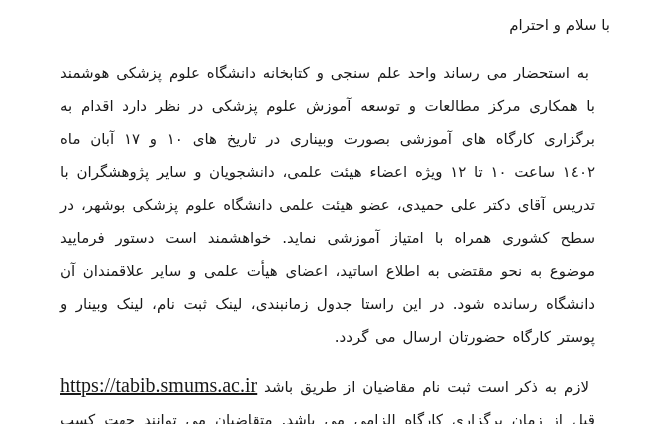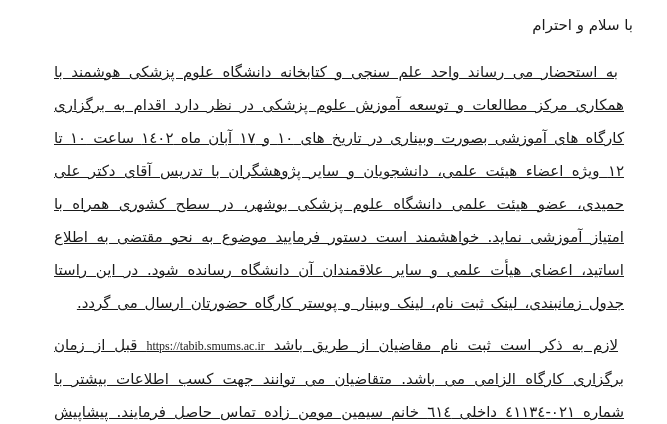--- a/index.html
+++ b/index.html
@@ -2,41 +2,40 @@
 <html><head>
 <meta charset="utf-8">
 <style>
   * { box-sizing: border-box; }
   html, body { margin: 0; padding: 0; background: #ffffff; }
   .page {
     width: 667px;
     height: 424px;
     background: #ffffff;
     direction: rtl;
-    padding: 9px 34px 0 45px;
+    padding: 9px 57px 0 45px;
     font-family: "DejaVu Sans", sans-serif;
     font-size: 15px;
     line-height: 33px;
     color: #1a1a1a;
     text-align: justify;
     overflow: hidden;
   }
   .greeting {
     margin: 0 0 14px 0;
     text-align: right;
   }
   .body-para {
-    margin: 9px;
+    margin: 15px;
     text-indent: 6px;
     word-spacing: 2px;
-    text-decoration: underline;
   }
   .registration-link {
     font-family: "Liberation Serif", "DejaVu Serif", serif;
-    font-size: 12px;
+    font-size: 20px;
     color: inherit;
     text-decoration: underline;
     cursor: pointer;
     word-spacing: 0;
   }
 </style>
 </head>
 <body>
 
 <div class="page" dir="rtl" lang="fa">

